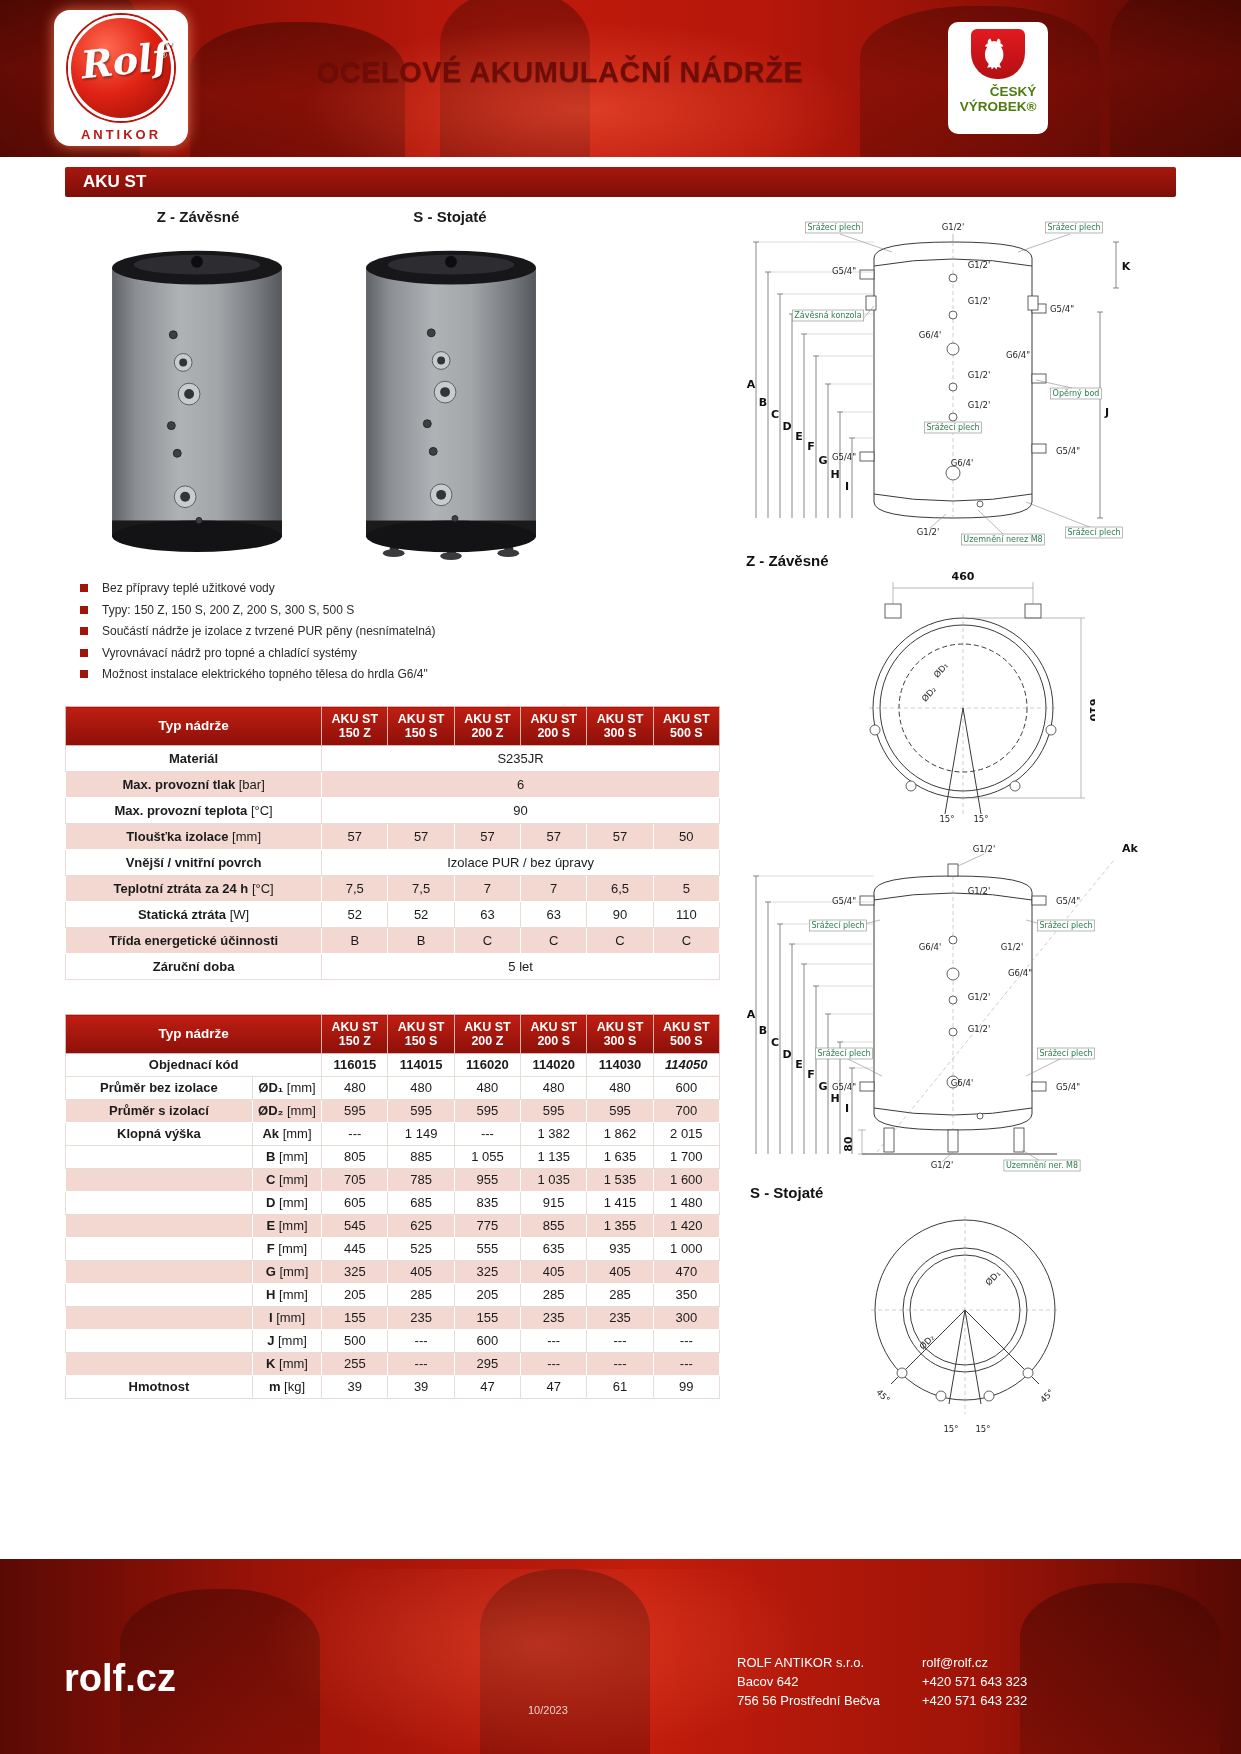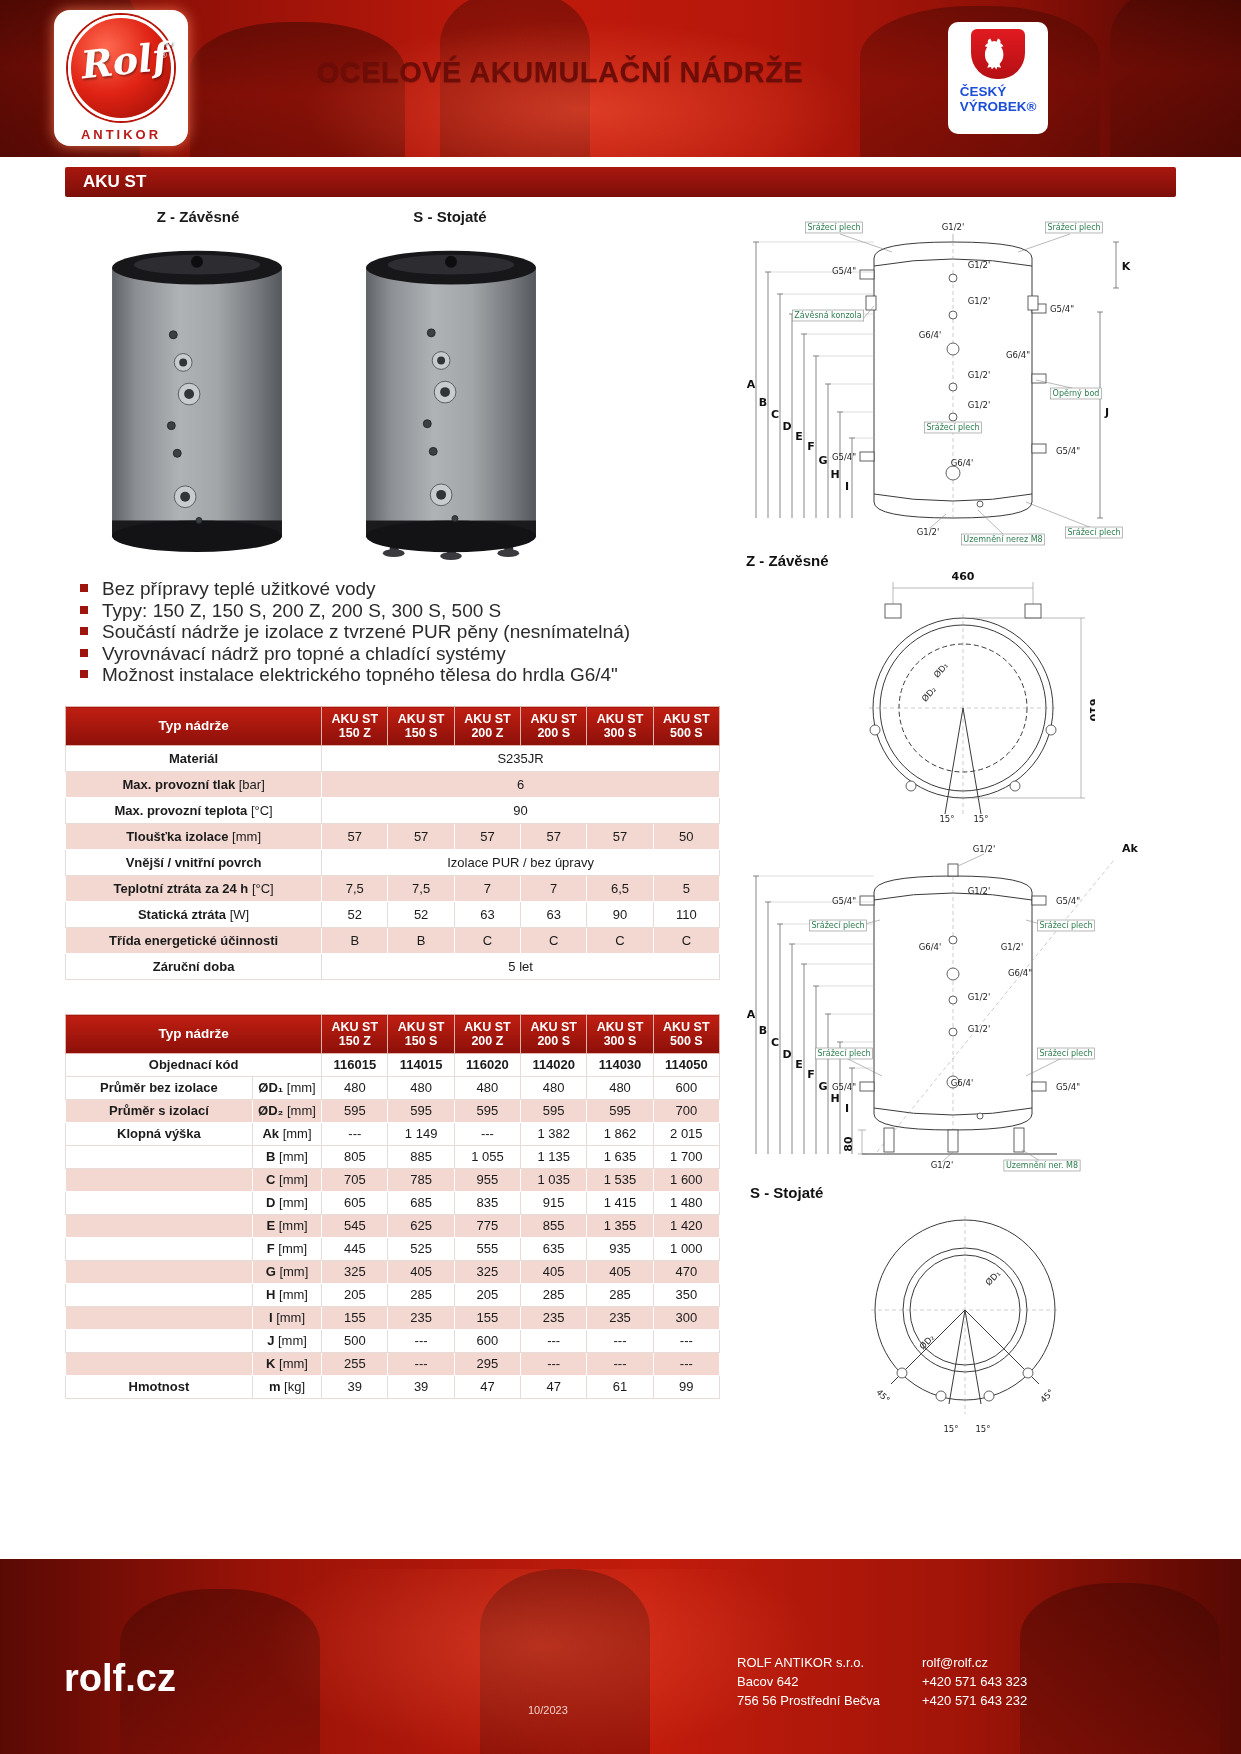--- a/index.html
+++ b/index.html
@@ -29,34 +29,34 @@
   .logo-reg{position:absolute;right:4px;top:32px;font-size:9px;color:#fff;}
   .logo-sub{margin-top:6px;text-align:center;color:#b91c1c;font-weight:bold;
     letter-spacing:3px;font-size:13px;}
   .main-title{position:absolute;left:250px;top:56px;width:620px;margin:0;z-index:3;
     text-align:center;font-size:29px;font-weight:bold;letter-spacing:.5px;color:#6e0d07;
     text-shadow:0 1px 1px rgba(0,0,0,.25);}
   .badge-card{position:absolute;left:948px;top:22px;width:100px;height:112px;background:#fff;
     border-radius:10px;z-index:3;display:flex;flex-direction:column;align-items:center;padding-top:7px;box-sizing:border-box;}
   .shield{width:54px;height:50px;background:linear-gradient(180deg,#e11b20,#b40f14);
     border-radius:6px 6px 26px 26px;display:flex;align-items:center;justify-content:center;}
-  .badge-text{margin-top:5px;color:#1d4ed8;font-weight:bold;font-size:13.5px;line-height:15px;text-align:left;}
+  .badge-text{margin-top:5px;color:#4d7c0f;font-weight:bold;font-size:13.5px;line-height:15px;text-align:right;}
 
   
   .aku-bar{position:absolute;left:65px;top:167px;width:1111px;height:30px;
     background:linear-gradient(180deg,#a8170e,#7c0f08);border-radius:2px;
     color:#fff;font-weight:bold;font-size:17px;line-height:30px;padding-left:18px;box-sizing:border-box;}
 
   
   .tank-label{position:absolute;width:180px;text-align:center;font-weight:bold;font-size:15px;color:#1a1a1a;}
   .tank{position:absolute;}
 
   
   .features{position:absolute;left:78px;top:578px;width:630px;list-style:none;margin:0;padding:0;}
-  .features li{display:flex;align-items:flex-start;font-size:19px;line-height:21.5px;color:#2b2b2b;}
+  .features li{display:flex;align-items:flex-start;font-size:12px;line-height:21.5px;color:#2b2b2b;}
   .bullet-sq{flex:none;width:8px;height:8px;background:#9e150d;margin:6px 14px 0 2px;}
 
   
   .tbl-wrap{position:absolute;left:65px;}
   table.data{border-collapse:collapse;table-layout:fixed;width:655px;font-size:13px;color:#1b1b1b;}
   table.data th{background:linear-gradient(180deg,#c01e12,#8c1009);color:#fff;font-size:12.5px;
     line-height:14px;padding:5px 2px;border:1px solid #e0b4ad;font-weight:bold;vertical-align:middle;text-align:center;}
   table.data th.corner{font-size:13.5px;}
   table.data td{border:1px solid #e7dcd8;text-align:center;background:#fff;}
   #spec-table td{padding:5px 3px;}
@@ -365,21 +365,21 @@
           </tr>
         </thead>
         <tbody>
           <tr>
             <td colspan="2" class="lbl"><b>Objednací kód</b></td>
             <td style="font-weight: bold;">116015</td>
             <td style="font-weight: bold;">114015</td>
             <td style="font-weight: bold;">116020</td>
             <td style="font-weight: bold;">114020</td>
             <td style="font-weight: bold;">114030</td>
-            <td style="font-weight: bold;">114050</td>
+            <td style="font-weight: bold; font-style: italic;">114050</td>
           </tr>
           <tr>
             <td class="lbl"><b>Průměr bez izolace</b></td>
             <td class="unit"><b>ØD₁</b><span> [mm]</span></td>
             <td>480</td>
             <td>480</td>
             <td>480</td>
             <td>480</td>
             <td>480</td>
             <td>600</td>

